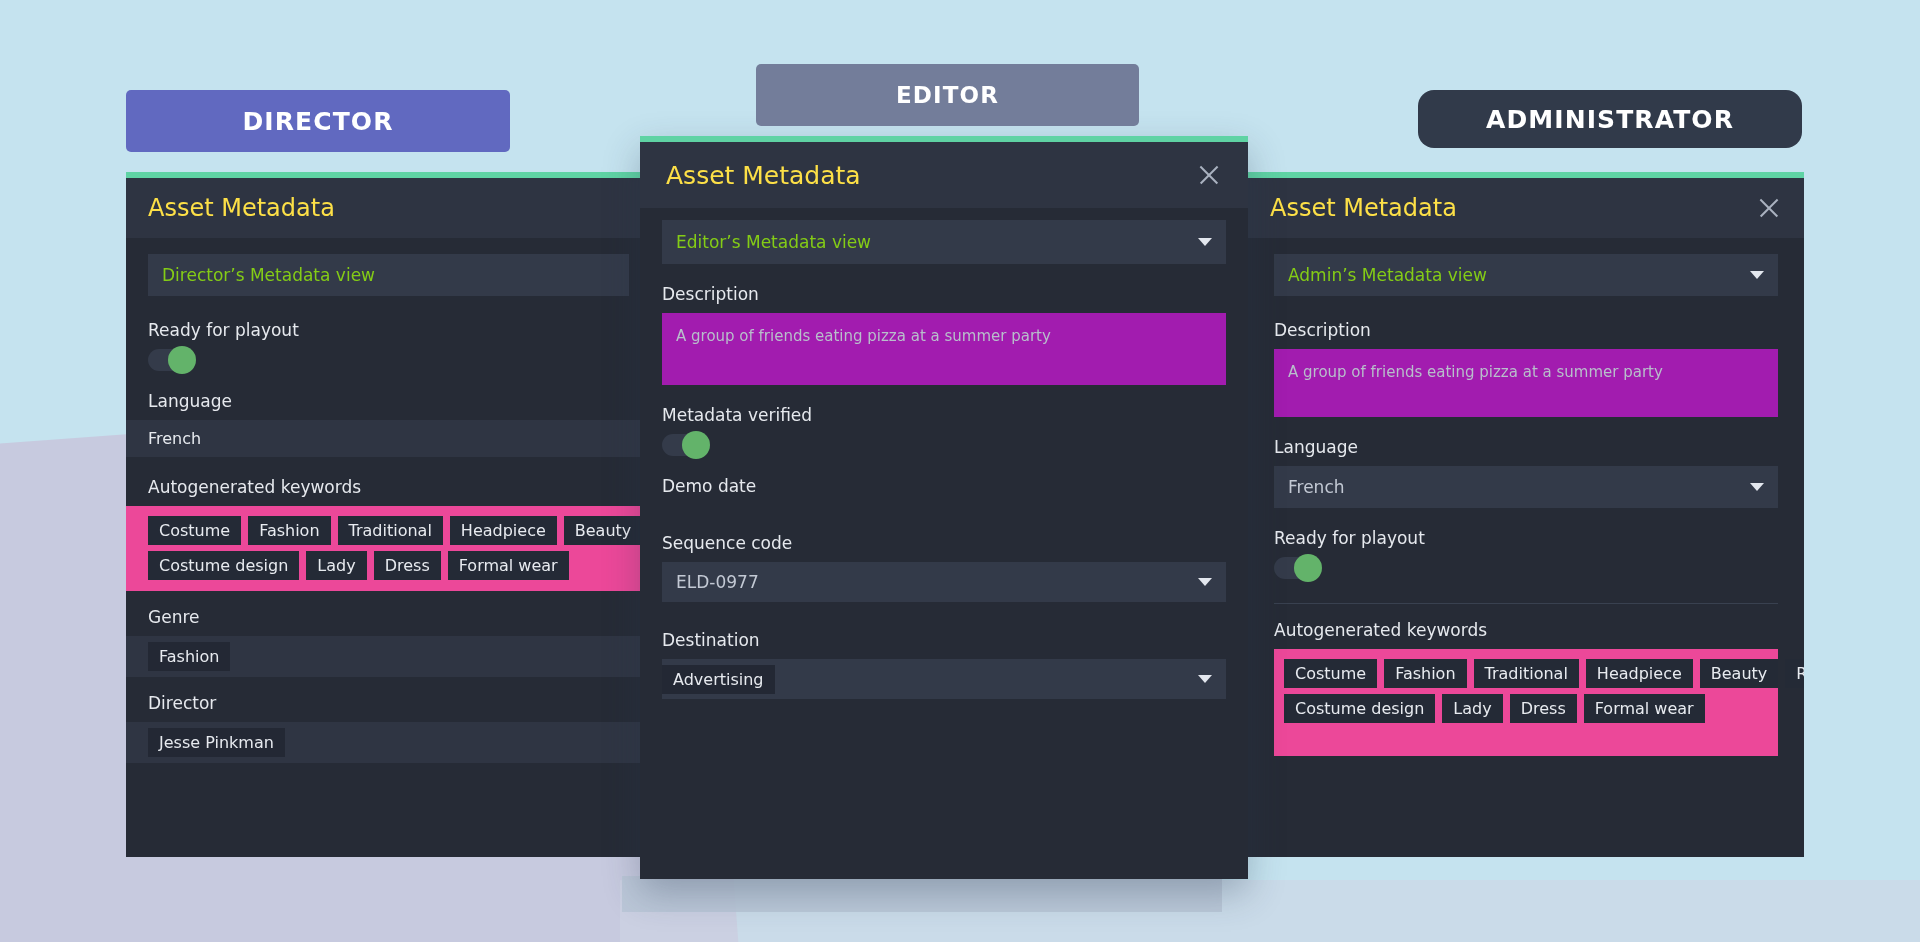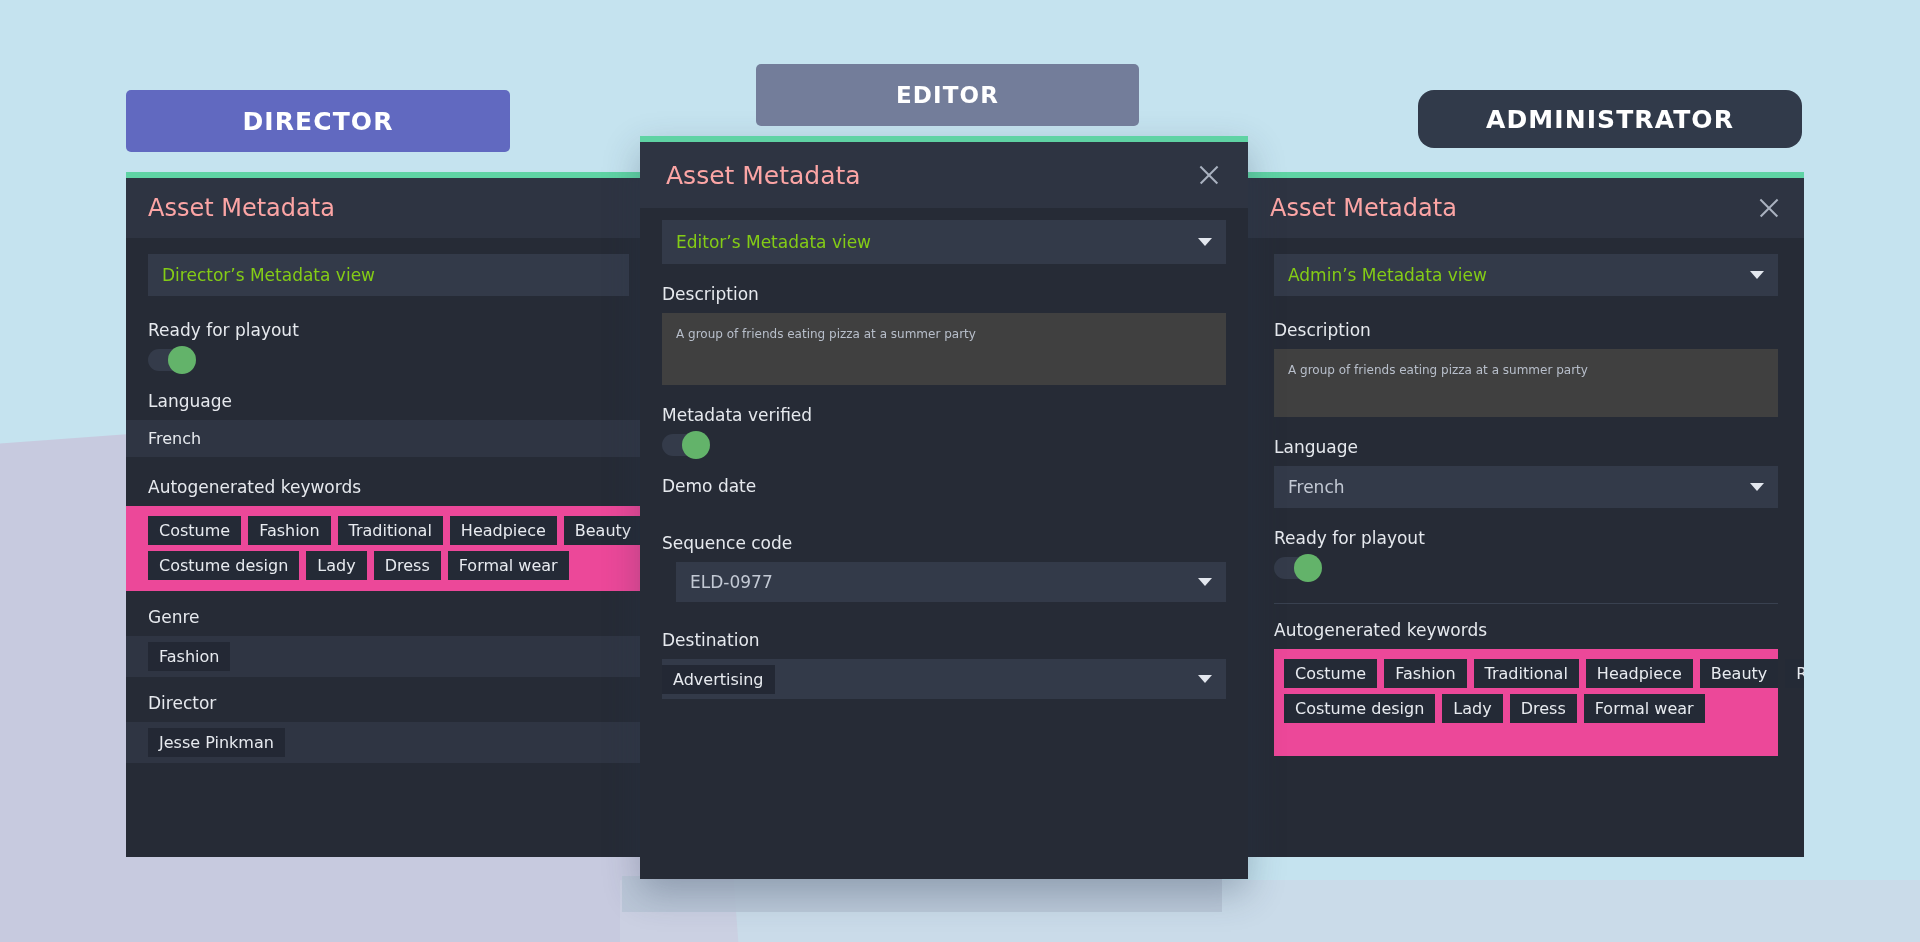--- a/index.html
+++ b/index.html
@@ -101,21 +101,21 @@
   .panel-header {
     flex: 0 0 auto;
     height: 60px;
     background: #2e3442;
     display: flex;
     align-items: center;
     justify-content: space-between;
     padding: 0 22px 0 22px;
   }
   .panel-title {
-    color: #fca5a5;
+    color: #fde047;
     font-size: 24px;
     font-weight: normal;
     white-space: nowrap;
   }
   .close-icon {
     width: 26px; height: 26px;
     position: relative;
     flex: 0 0 auto;
     cursor: pointer;
   }
@@ -155,23 +155,23 @@
   }
   .select-box.placeholder { color: #84cc16; }
   .caret {
     width: 0; height: 0;
     border-left: 7px solid transparent;
     border-right: 7px solid transparent;
     border-top: 8px solid #e3e7ee;
     flex: 0 0 auto;
   }
   .textarea-box {
-    background: #404040;
+    background: #a21caf;
     color: #b8bfcb;
-    font-size: 12px;
+    font-size: 15px;
     padding: 14px 14px;
     min-height: 68px;
   }
   .value-chip {
     display: inline-block;
     background: #232834;
     color: #e7eaef;
     font-size: 16px;
     padding: 5px 11px;
   }
@@ -449,21 +449,21 @@
       </div>
 
       <div class="spacer-20"></div>
       <div class="ed-pad">
         <div class="field-label">Demo date</div>
       </div>
 
       <div class="spacer-28"></div>
       <div class="ed-pad">
         <div class="field-label">Sequence code</div>
-        <div class="select-box" style="height:40px;margin-left:14px;">
+        <div class="select-box" style="height:40px;">
           <span>ELD-0977</span>
           <span class="caret"></span>
         </div>
       </div>
 
       <div class="spacer-28"></div>
       <div class="ed-pad">
         <div class="field-label">Destination</div>
         <div class="select-box" style="height:40px;padding-left:0;">
           <span class="value-chip" style="margin-left:0;">Advertising</span>

